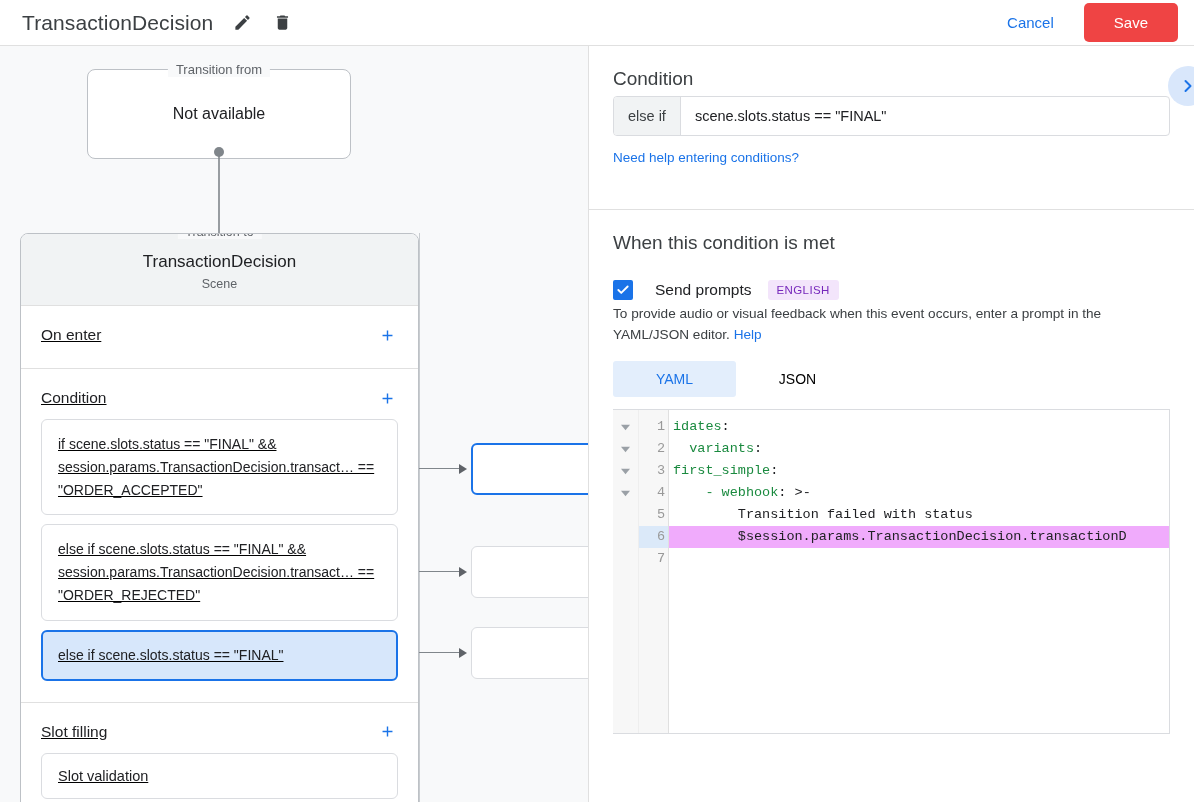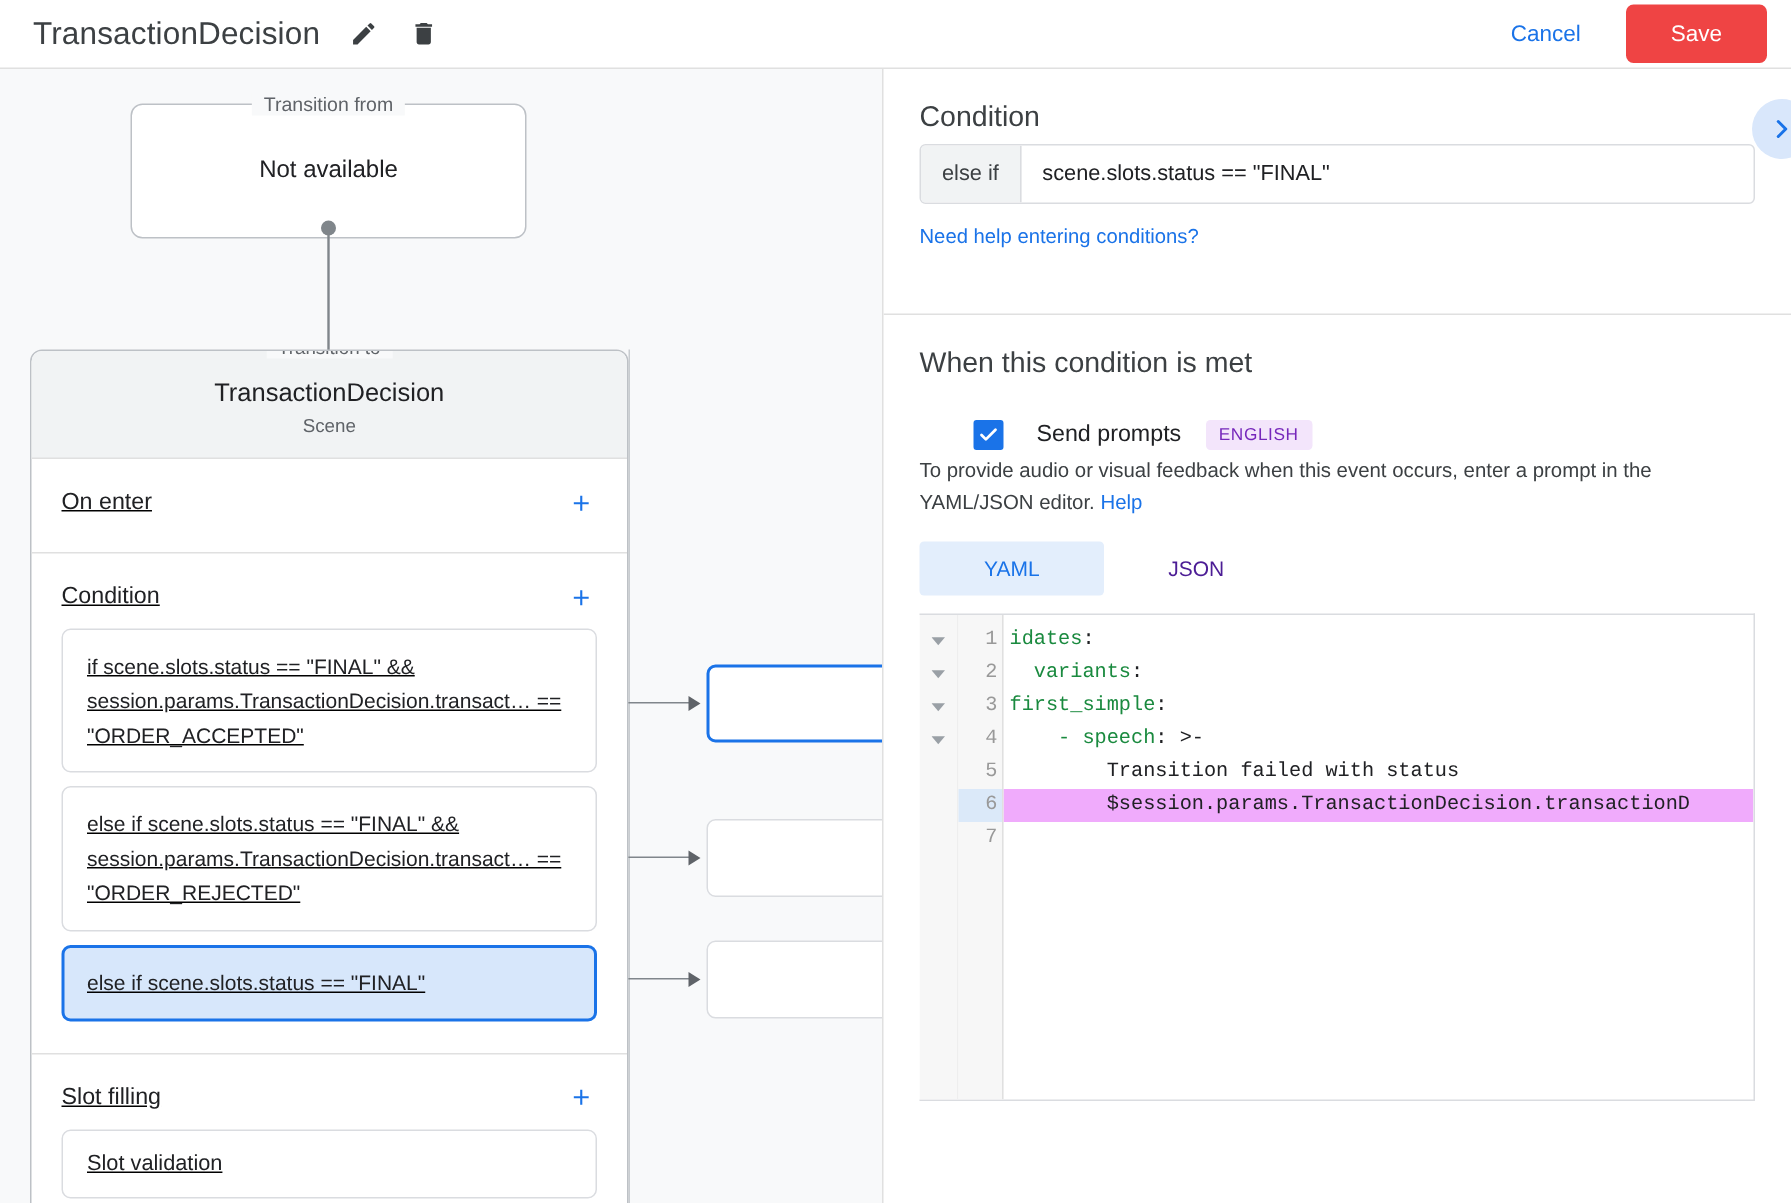--- a/index.html
+++ b/index.html
@@ -335,21 +335,21 @@
     max-width: 560px;
   }
 
   .tabs { display: flex; margin-bottom: 0; }
   .tab {
     padding: 10px 0;
     width: 123px;
     text-align: center;
     font-size: 14px;
     font-weight: 500;
-    color: #4c1d95;
+    color: #000000;
     cursor: pointer;
     border-radius: 3px;
   }
   .tab.active { color: #1a73e8; background: #e3eefc; }
 
   
   .editor {
     margin-top: 12px;
     border: 1px solid #dadce0;
     border-left: none;
@@ -519,21 +519,21 @@
       <div class="cond-value">scene.slots.status == "FINAL"</div>
     </div>
 
     <a class="link">Need help entering conditions?</a>
   </div>
 
   <div class="panel-section-2">
     <div class="panel-h2">When this condition is met</div>
 
 
-    <div class="check-row" style="margin-bottom:12px;margin-left:36px;">
+    <div class="check-row" style="margin-bottom:12px;">
       <span class="cb checked">
         <svg width="14" height="14" viewBox="0 0 24 24" fill="none" stroke="#ffffff" stroke-width="3.2" stroke-linecap="round" stroke-linejoin="round">
           <polyline points="20 6 9 17 4 12"></polyline>
         </svg>
       </span>
       <span class="check-label">Send prompts</span>
       <span class="badge">ENGLISH</span>
     </div>
 
     <div class="helper-text">
@@ -578,20 +578,20 @@
           <div>3</div>
           <div>4</div>
           <div>5</div>
           <div class="hl">6</div>
           <div>7</div>
         </div>
       <div class="code-area" id="code-col">
           <div class="code-line"><span class="p"></span><span class="k">idates</span><span class="p">:</span></div>
           <div class="code-line"><span class="p">  </span><span class="k">variants</span><span class="p">:</span></div>
           <div class="code-line"><span class="p"></span><span class="k">first_simple</span><span class="p">:</span></div>
-          <div class="code-line"><span class="p">    </span><span class="k">- speech</span><span class="p">: &gt;-</span></div>
+          <div class="code-line"><span class="p">    </span><span class="k">- webhook</span><span class="p">: &gt;-</span></div>
           <div class="code-line"><span class="p">        Transition failed with status</span></div>
           <div class="code-line hl"><span class="p">        $session.params.TransactionDecision.transactionD</span></div>
           <div class="code-line"><span class="p"></span></div>
         </div>
     </div>
   </div>
 </div>
 
 </body></html>

